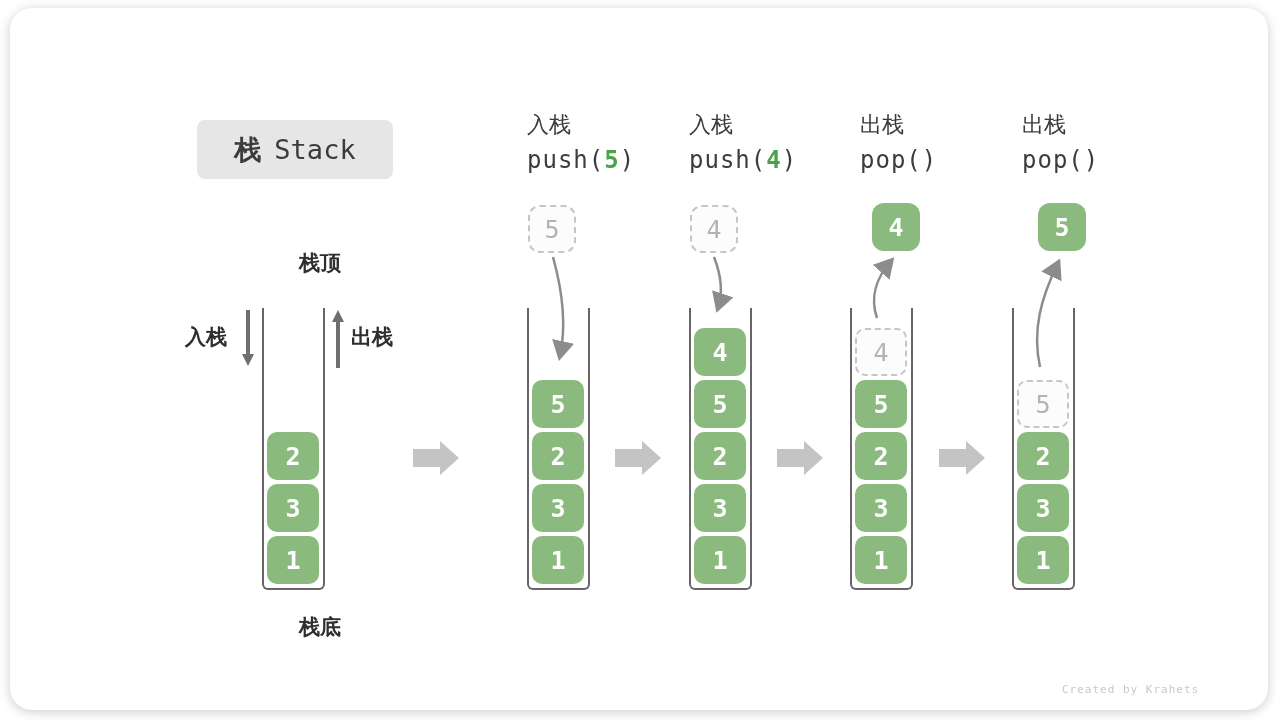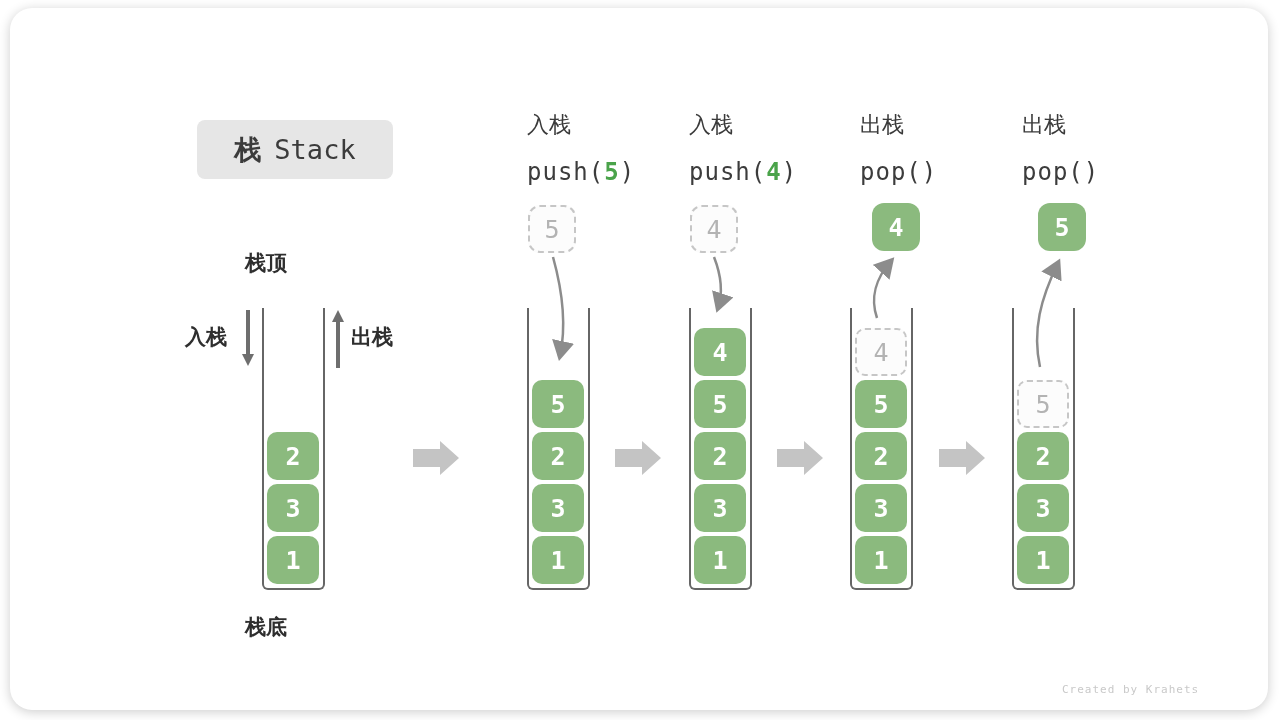--- a/index.html
+++ b/index.html
@@ -20,27 +20,27 @@
     left:187px;top:112px;width:196px;height:59px;
     background:var(--badge_bg,#e6e6e6);border-radius:8px;
     display:flex;align-items:center;justify-content:center;gap:13px;
     font-size:27px;color:var(--text_dark,#3b3b3b);
   }
   .badge .zh{font-weight:bold;}
   .badge .en{font-family:"DejaVu Sans Mono","Liberation Mono",monospace;font-weight:400;}
 
   
   .lbl{font-weight:bold;font-size:21px;color:#2e2e2e;line-height:1;}
-  .lbl.center{width:96px;text-align:left;}
+  .lbl.center{width:96px;text-align:right;}
 
   
   .step-h{top:106px;}
   .step-h .zh{font-size:22px;color:#3a3a3a;font-weight:500;line-height:1;}
   .step-h .code{
-    margin-top:24px;font-family:"DejaVu Sans Mono","Liberation Mono",monospace;
+    margin-top:12px;font-family:"DejaVu Sans Mono","Liberation Mono",monospace;
     font-size:24px;color:#3c3c3c;line-height:1;letter-spacing:1px;
   }
   .step-h .code .arg{color:var(--code_arg_green,#4aa34a);font-weight:bold;}
 
   
   .stackbox{
     top:300px;width:59px;height:280px;background:#fff;
     border:2px solid #666;border-top:none;border-radius:0 0 6px 6px;
   }
 

